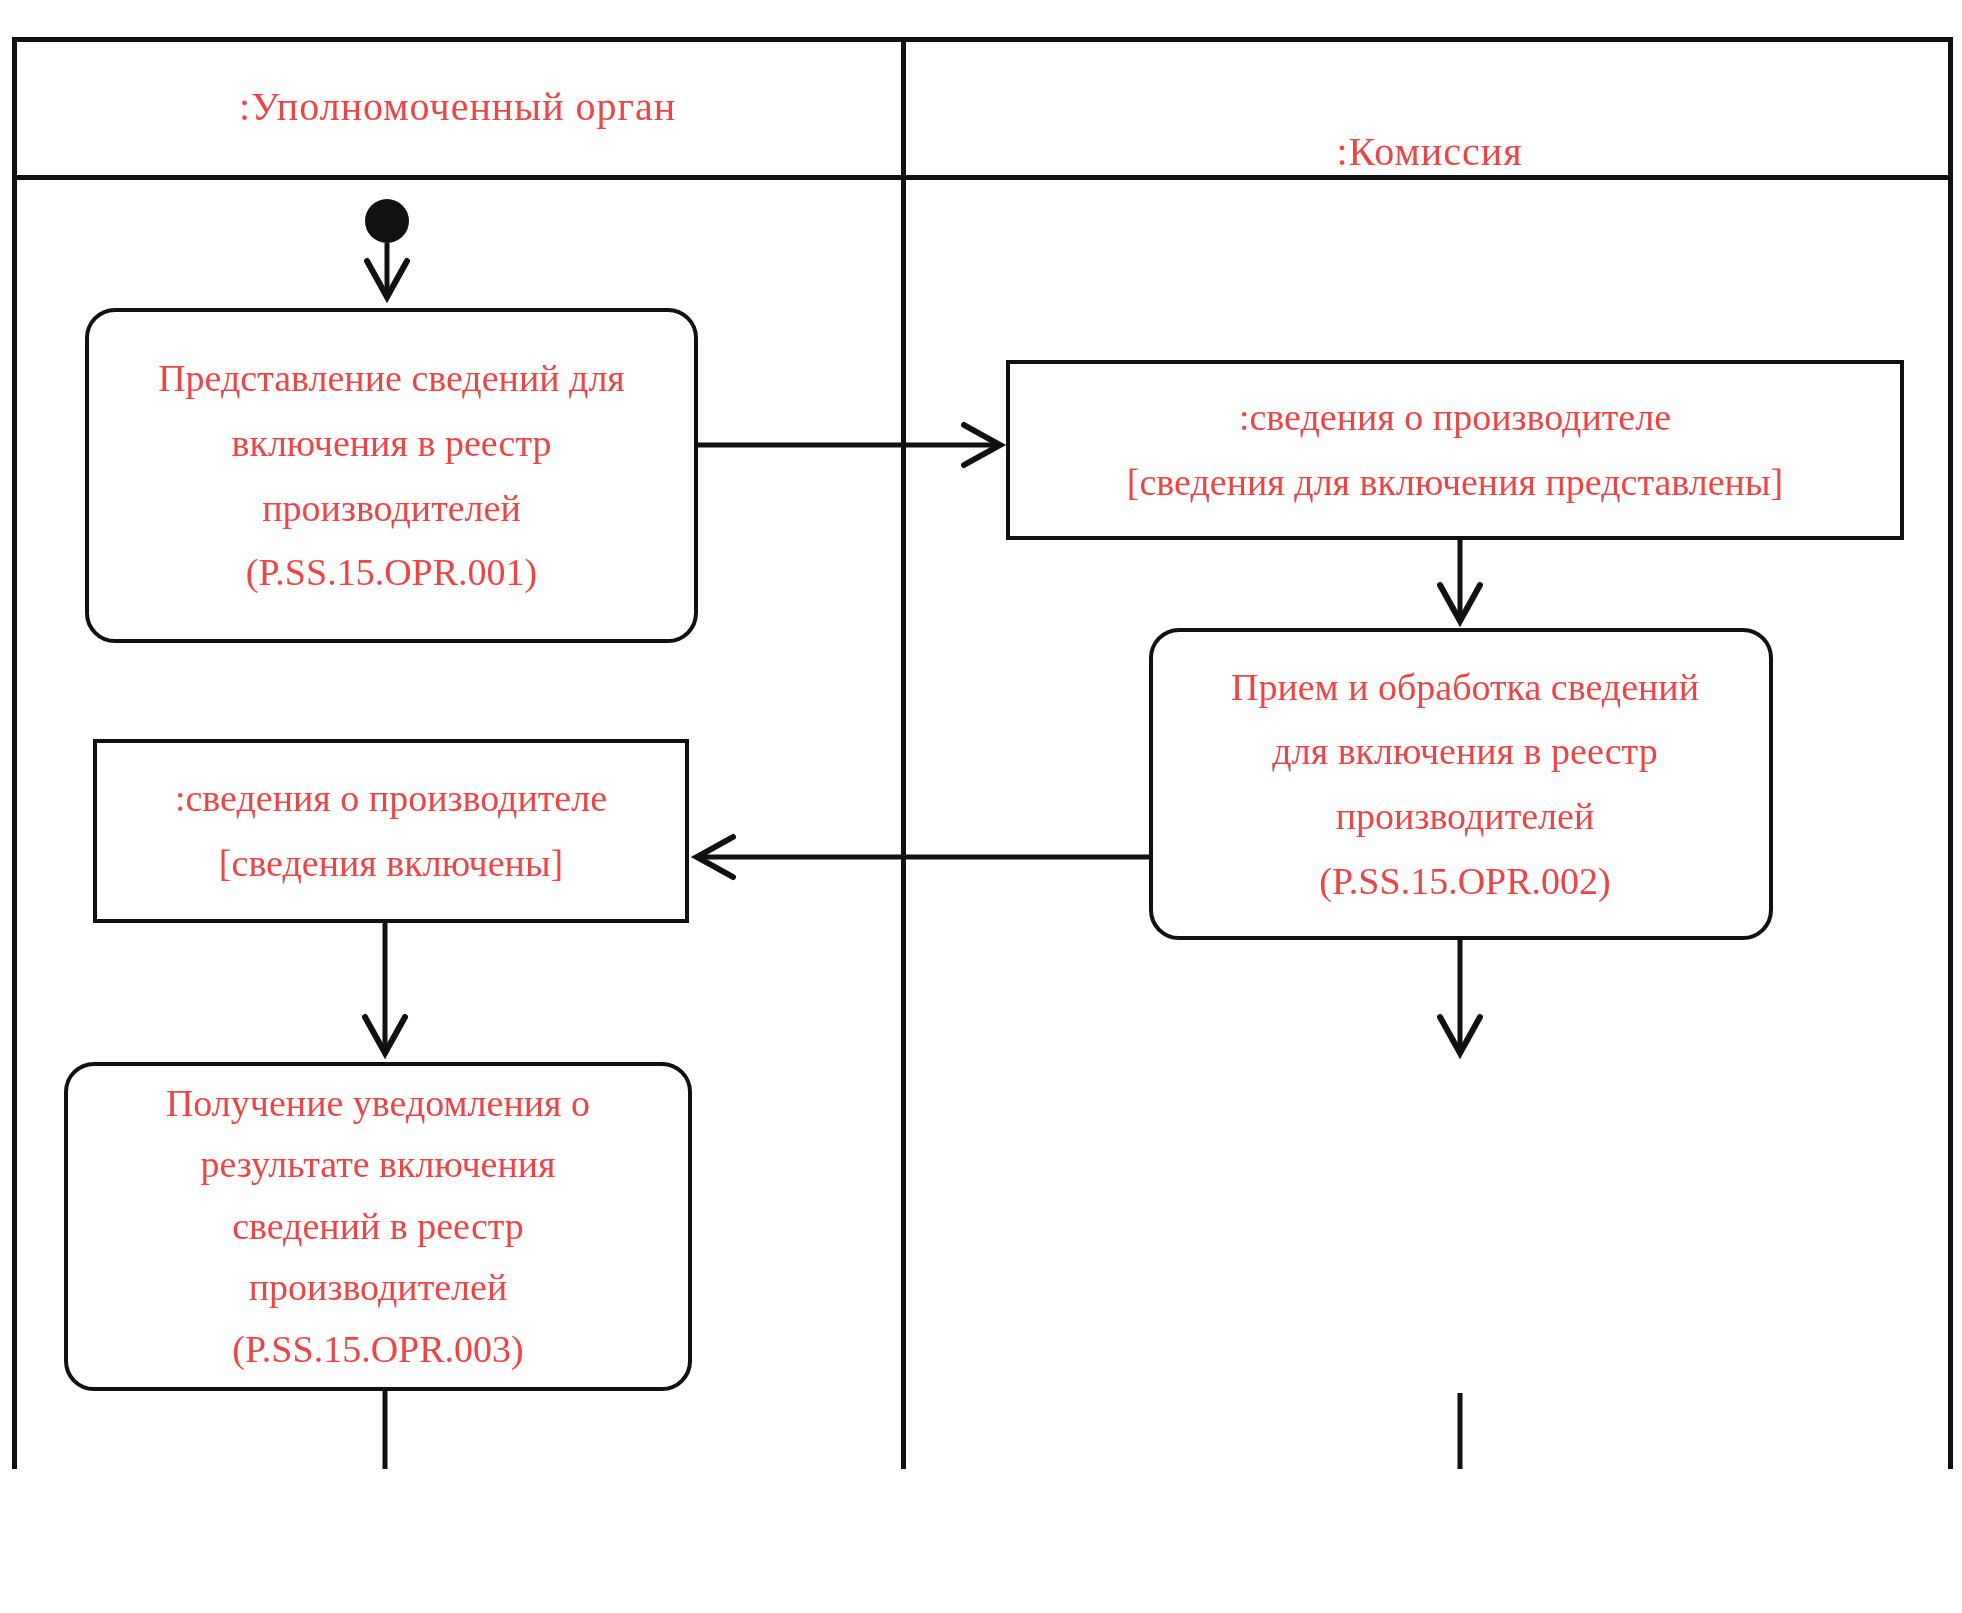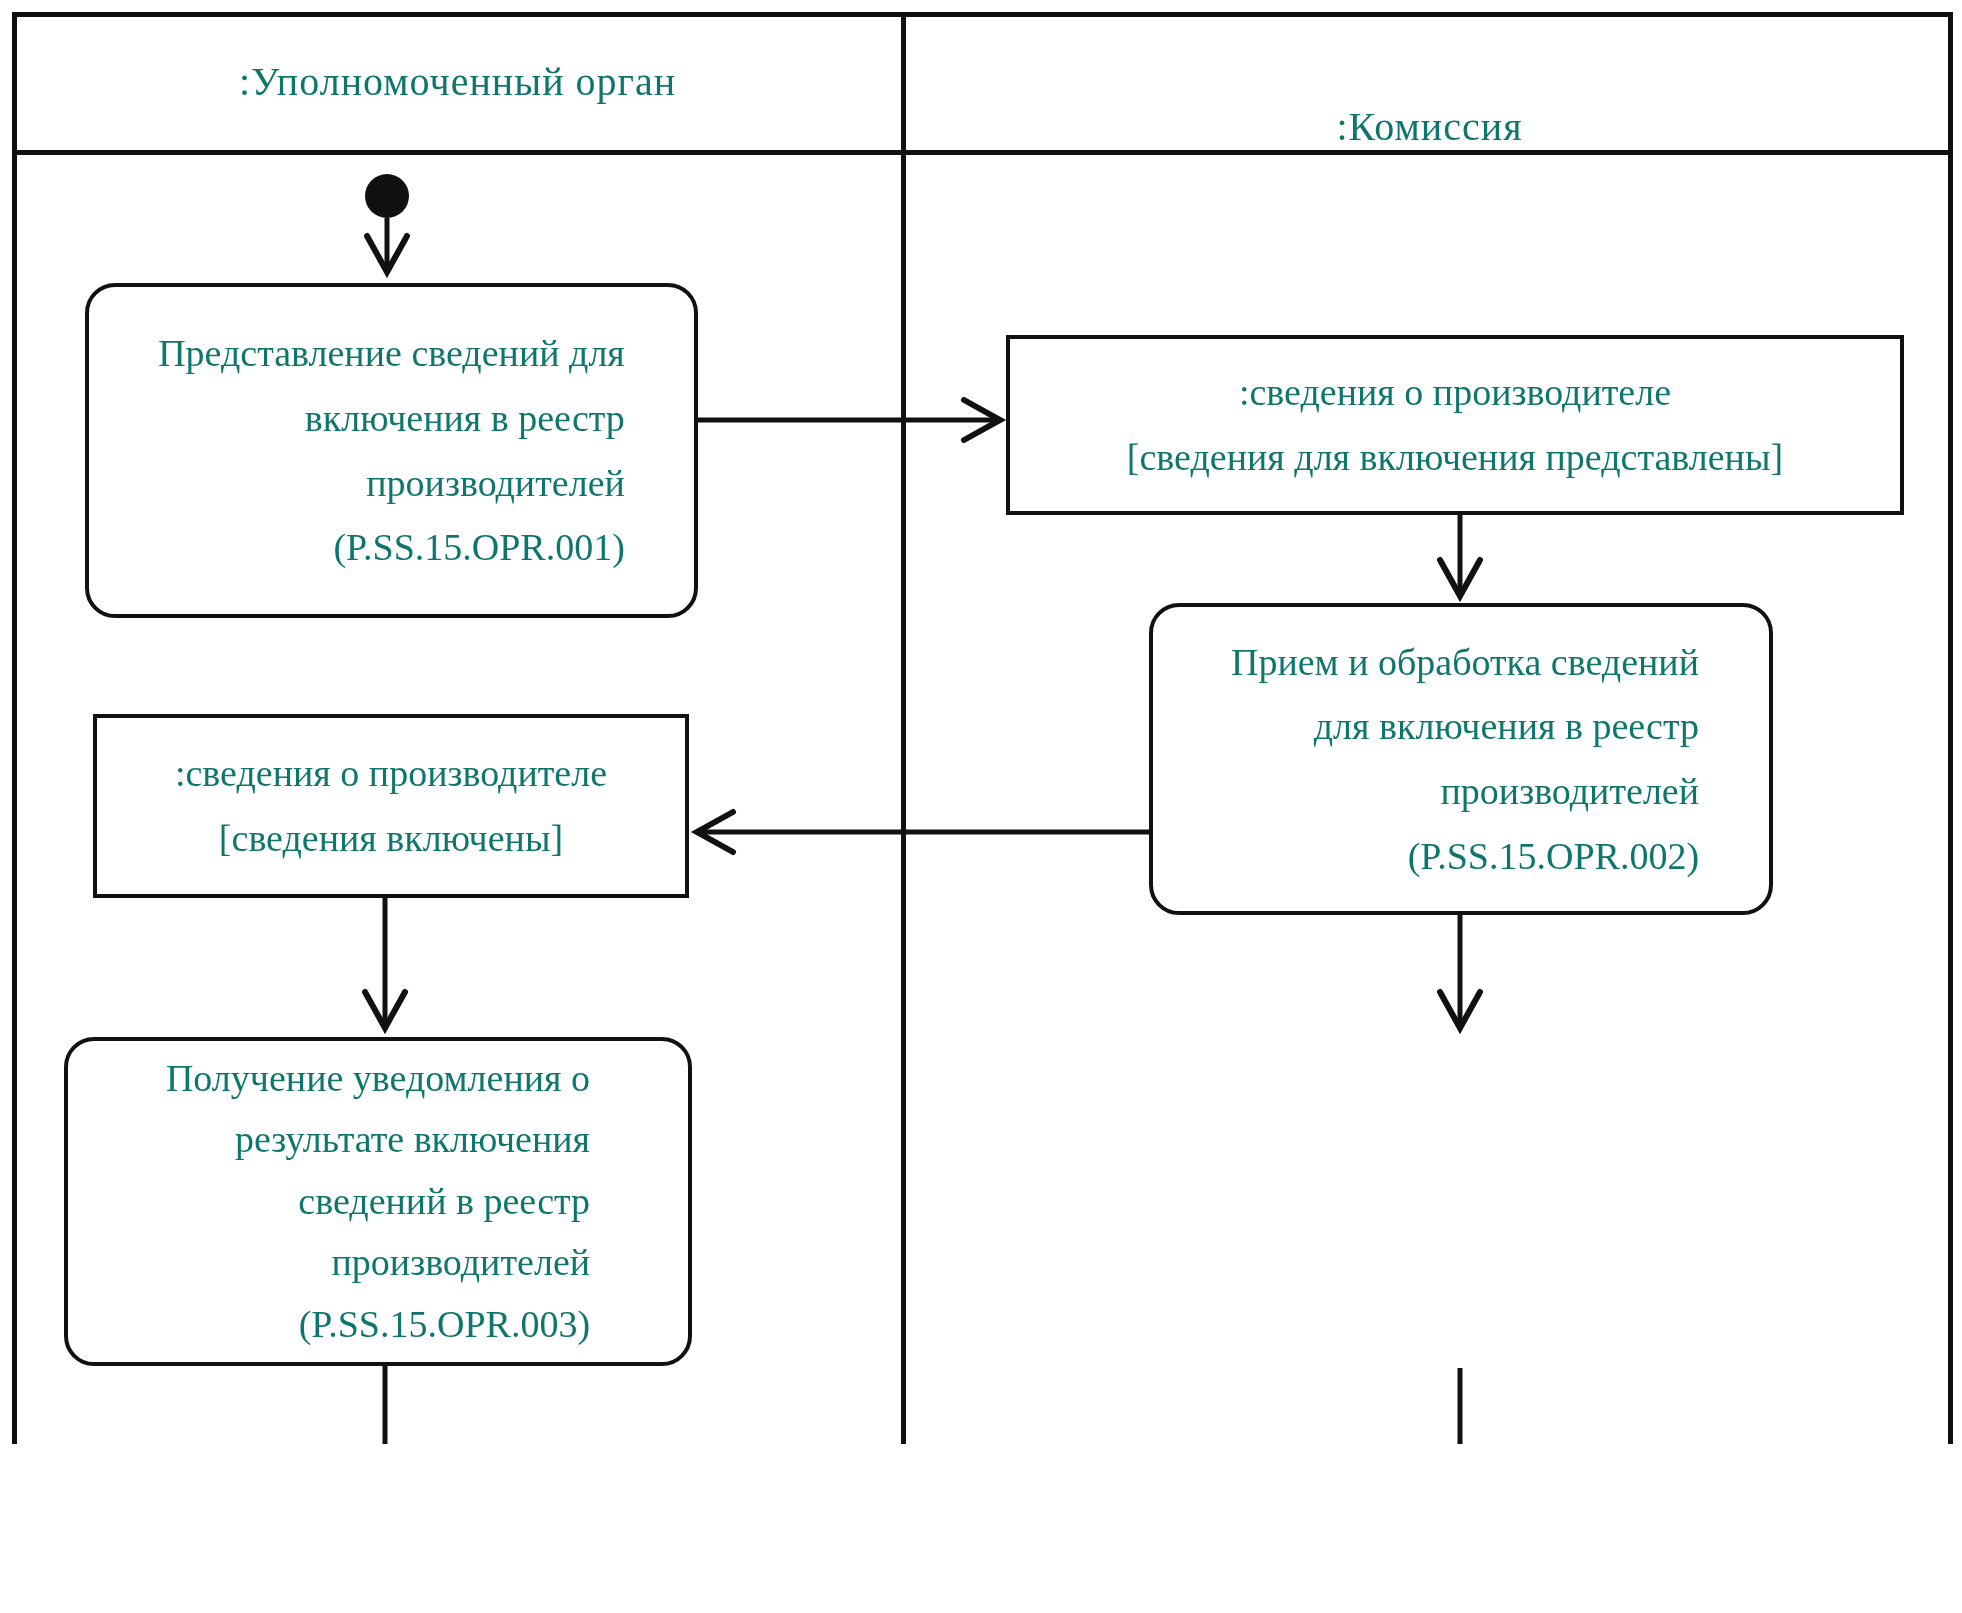--- a/index.html
+++ b/index.html
@@ -1,22 +1,23 @@
 <!DOCTYPE html>
 <html><head>
 <meta charset="utf-8">
 <style>
   html,body{margin:0;padding:0;background:#ffffff;}
   #stage{
     position:relative;
     width:1962px;height:1444px;
     background:#ffffff;
     font-family:"Liberation Serif","DejaVu Serif",serif;
-    color:#0f766e;
+    color:#ef4444;
     overflow:hidden;
+    margin-top:25px;
   }
   
   .frame{
     position:absolute;left:12px;top:12px;width:1941px;height:1588px;
     border:5px solid #111111;box-sizing:border-box;
   }
   .lane-divider{position:absolute;left:901px;top:12px;width:5px;height:1588px;background:#111111;}
   .header-sep{position:absolute;left:12px;top:150px;width:1941px;height:5px;background:#111111;}
   .lane-header{
     position:absolute;top:12px;height:138px;
@@ -25,21 +26,21 @@
   }
   .lane-header.left{left:12px;width:891px;}
   .lane-header.right{left:906px;width:1047px;align-items:flex-end;}
   
   .node{
     position:absolute;box-sizing:border-box;
     border:4px solid #111111;background:#ffffff;
     display:flex;align-items:center;justify-content:center;
     text-align:center;
   }
-  .node.rounded{border-radius:30px;text-align:right;}
+  .node.rounded{border-radius:30px;}
   .node-text{
     white-space:pre-line;
     font-size:38px;line-height:1.7;
     padding:0 8px;
   }
   
   svg.connectors{position:absolute;left:0;top:0;width:1962px;height:1613px;pointer-events:none;}
   svg.connectors line{stroke:#111111;stroke-width:5;}
 </style>
 </head>

